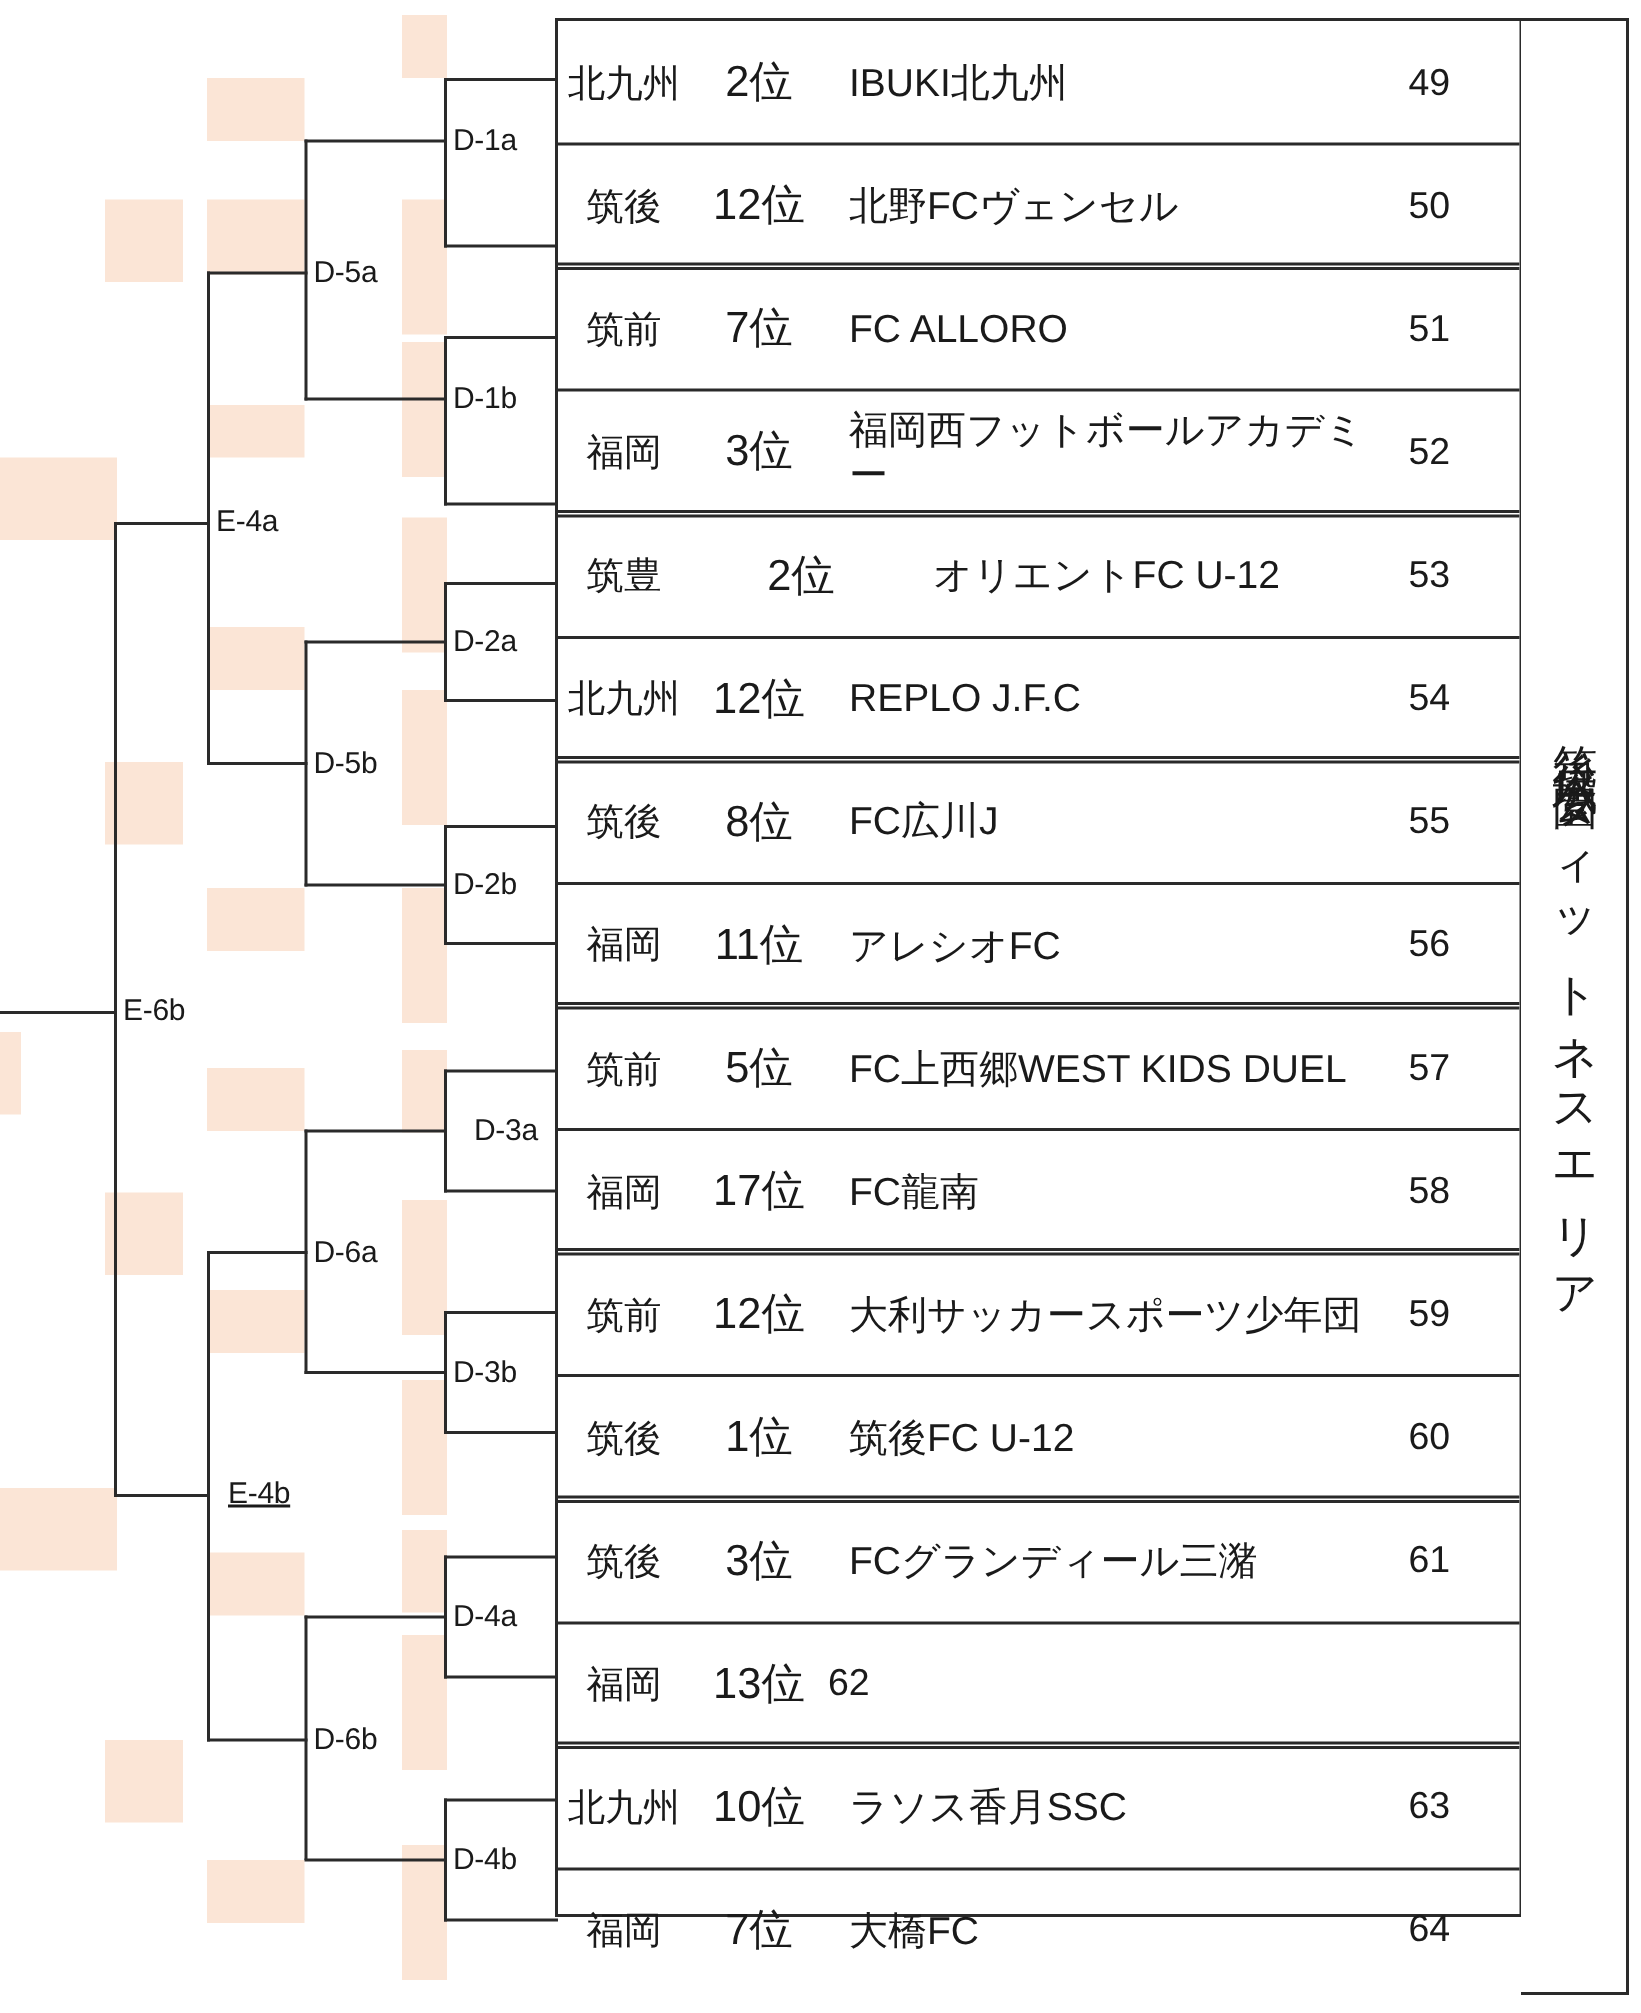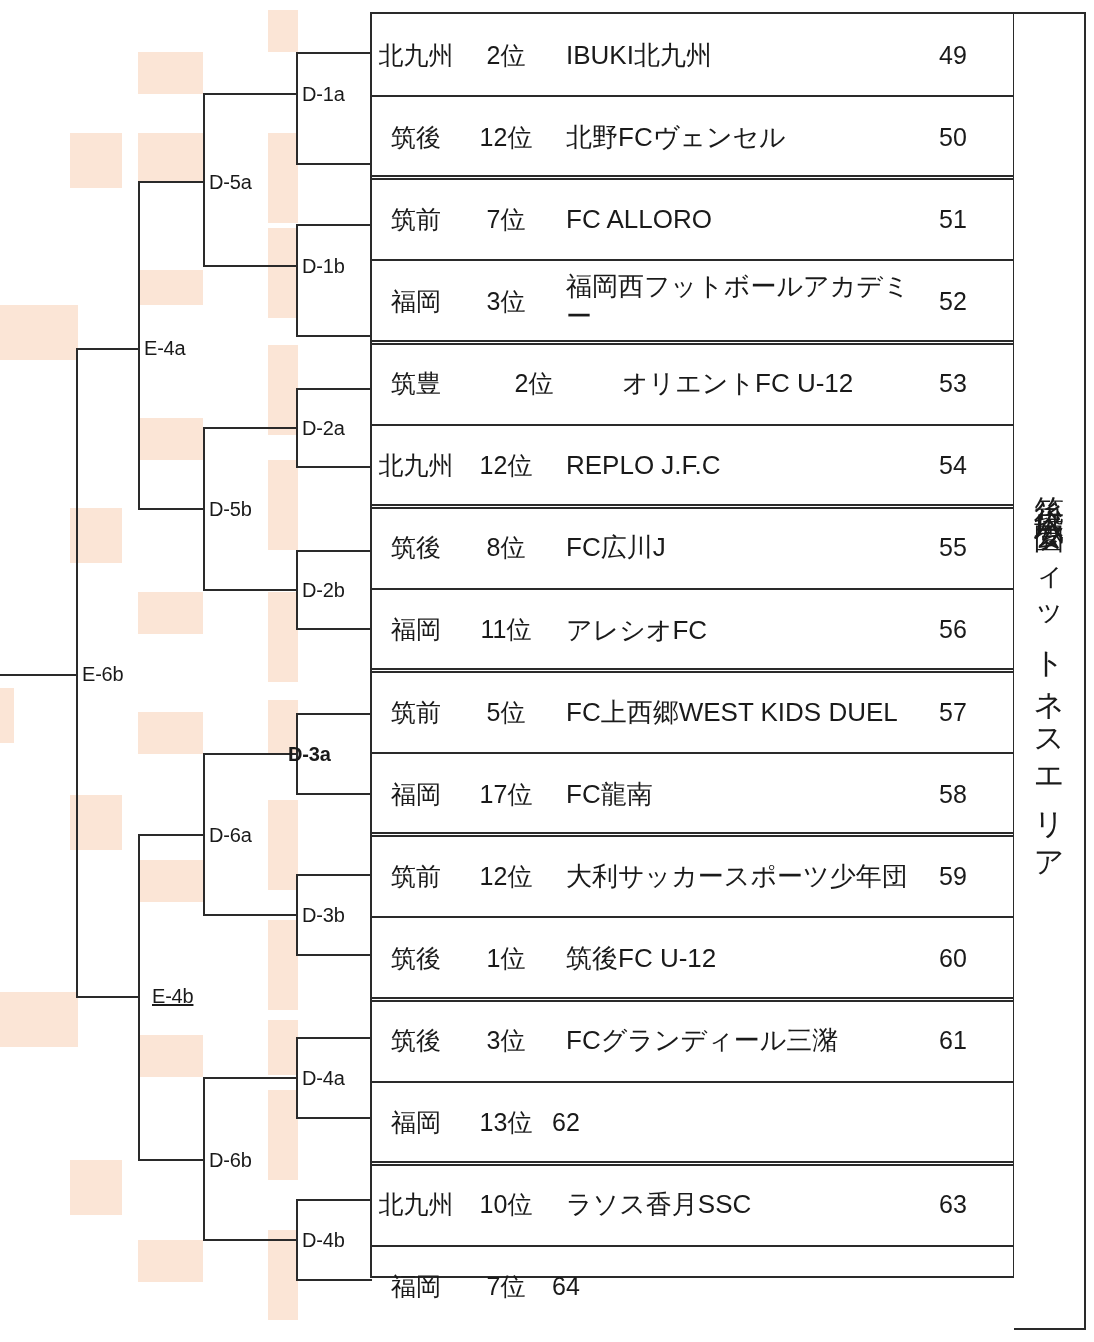--- a/index.html
+++ b/index.html
@@ -70,21 +70,21 @@
   }
   .c-region{
     width:88px;
     text-align:center;
     font-size:25px;
     flex:0 0 88px;
   }
   .c-rank{
     width:92px;
     text-align:center;
-    font-size:25px;
+    font-size:29px;
     flex:0 0 92px;
   }
   .c-team{
     flex:1 1 auto;
     padding-left:14px;
     padding-right:6px;
     font-size:26px;
     line-height:1.18;
     text-align:left;
   }
@@ -216,21 +216,21 @@
   <div class="ln v" style="left:138px; top:834px; height:327px;"></div>
   <div class="ln h" style="left:76px;  top:996px; width:64px;"></div>
 
   <div class="ln v" style="left:76px;  top:348px; height:650px;"></div>
   <div class="ln h" style="left:0px;   top:674px; width:78px;"></div>
 
   <div class="node-label" style="left:302px; top:84px;">D-1a</div>
   <div class="node-label" style="left:302px; top:256px;">D-1b</div>
   <div class="node-label" style="left:302px; top:418px;">D-2a</div>
   <div class="node-label" style="left:302px; top:580px;">D-2b</div>
-  <div class="node-label" style="left:288px; top:744px;font-weight:bold;">D-3a</div>
+  <div class="node-label" style="left:316px; top:744px;">D-3a</div>
   <div class="node-label" style="left:302px; top:905px;">D-3b</div>
   <div class="node-label" style="left:302px; top:1068px;">D-4a</div>
   <div class="node-label" style="left:302px; top:1230px;">D-4b</div>
 
   <div class="node-label" style="left:209px; top:172px;">D-5a</div>
   <div class="node-label" style="left:209px; top:499px;">D-5b</div>
   <div class="node-label" style="left:209px; top:825px;">D-6a</div>
   <div class="node-label" style="left:209px; top:1150px;">D-6b</div>
 
   <div class="node-label" style="left:144px; top:338px;">E-4a</div>
@@ -338,20 +338,21 @@
       <div class="trow" style="top: 1149.75px; height: 82.125px;">
         <div class="c-region">北九州</div>
         <div class="c-rank">10位</div>
         <div class="c-team">ラソス香月SSC</div>
         <div class="c-num">63</div>
       </div>
       <div class="sep single" style="top: 1230.88px;"></div>
       <div class="trow" style="top: 1231.88px; height: 82.125px;">
         <div class="c-region">福岡</div>
         <div class="c-rank">7位</div>
+        <div class="c-team">大橋FC</div>
         <div class="c-num">64</div>
       </div>
     </div>
 
   <div id="venue-col">
     <div id="venue-text">筑後広域公園フィットネスエリア</div>
   </div>
 
 </div>
 

